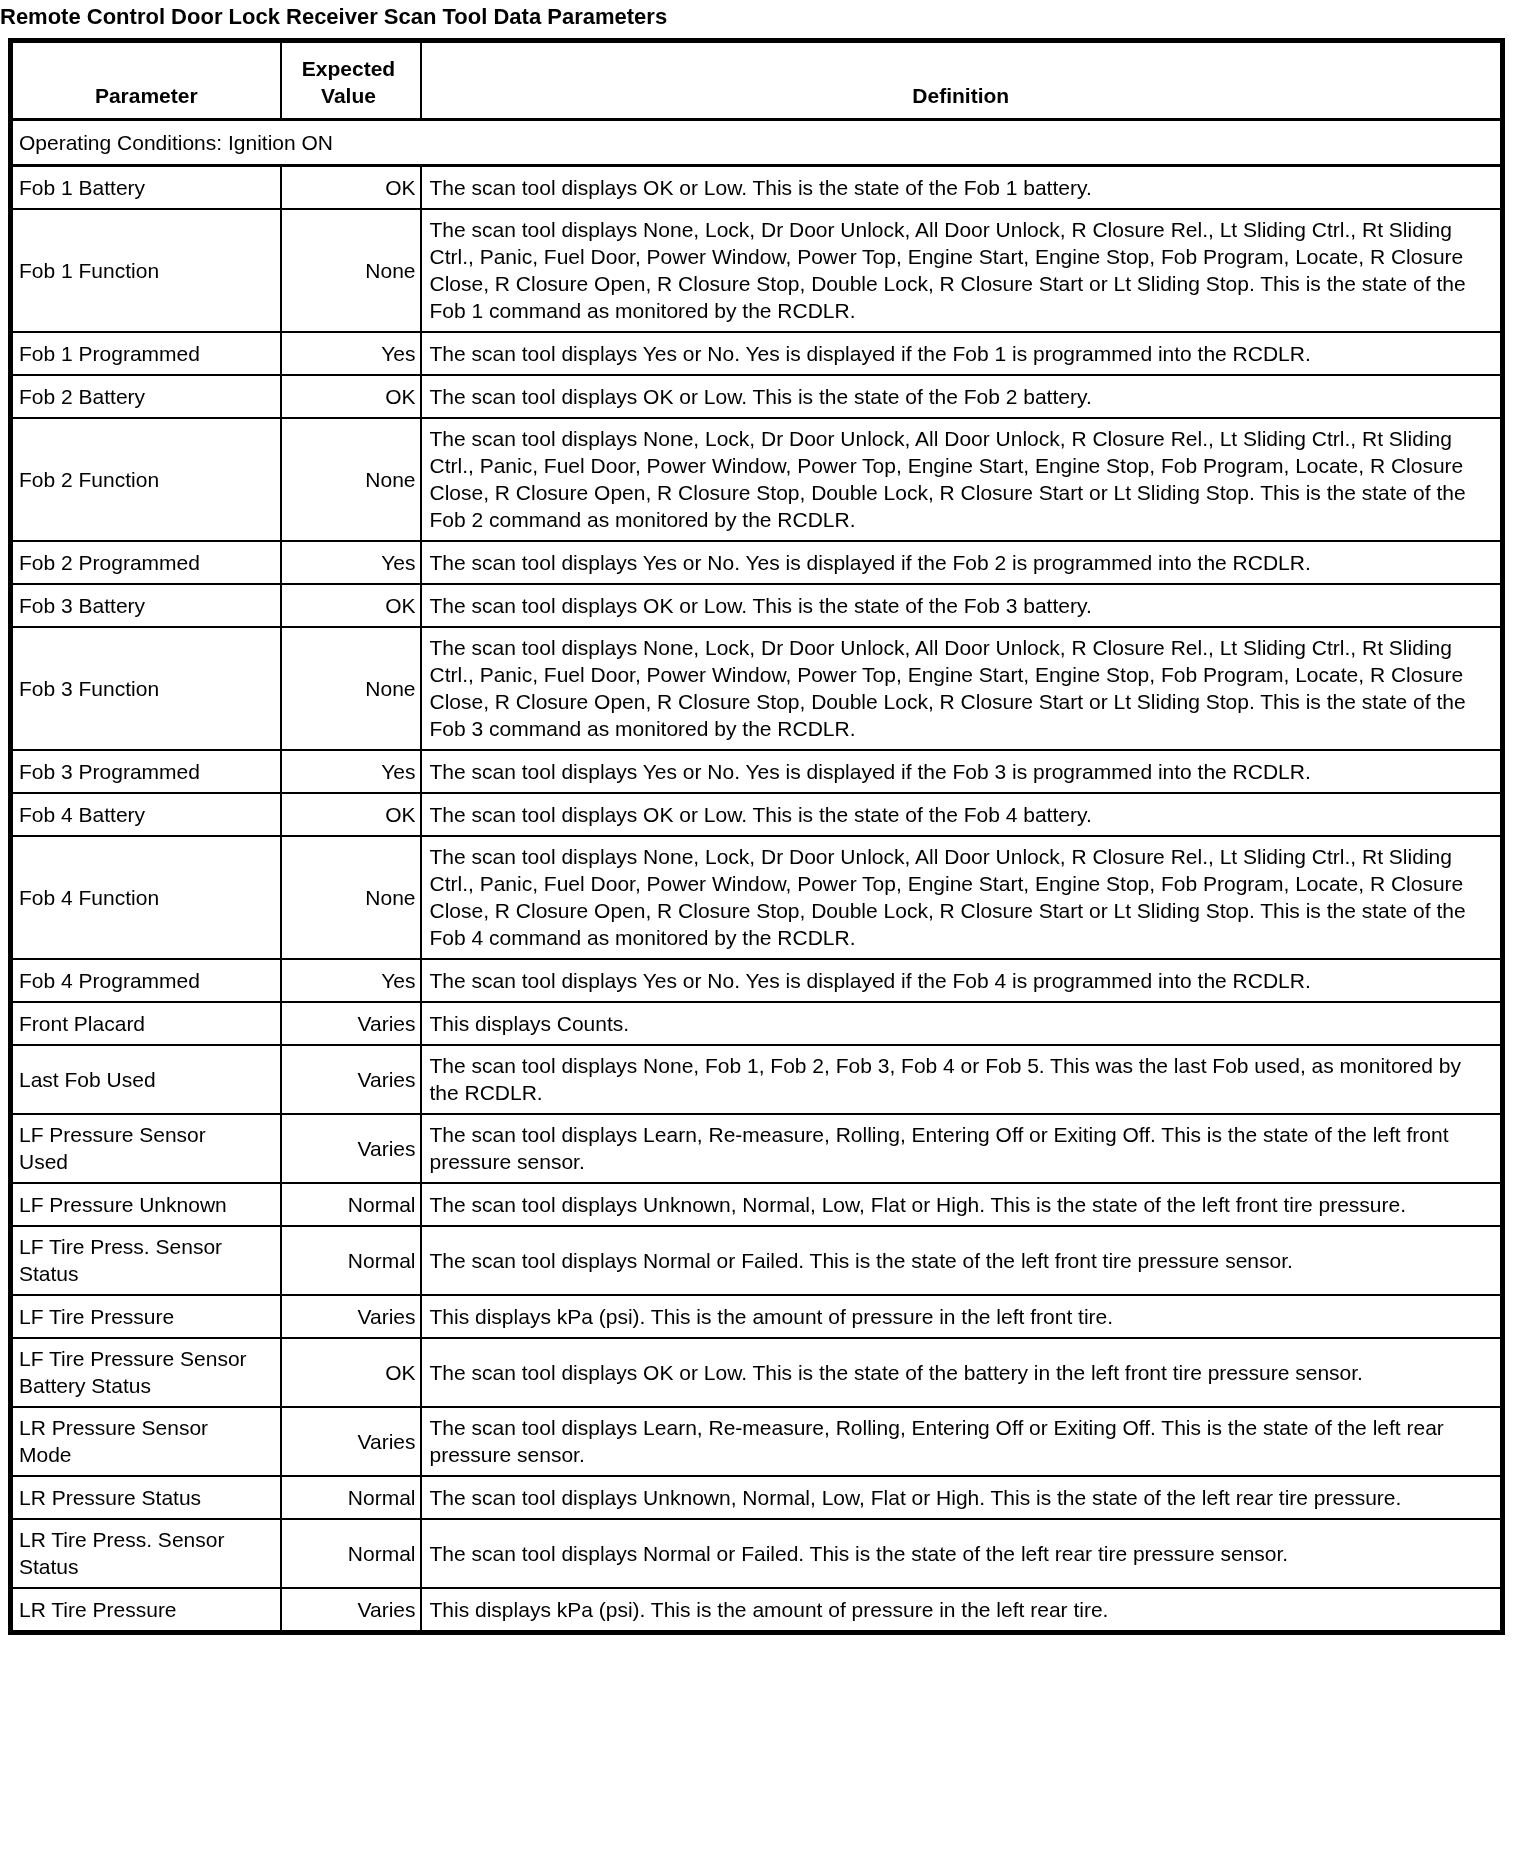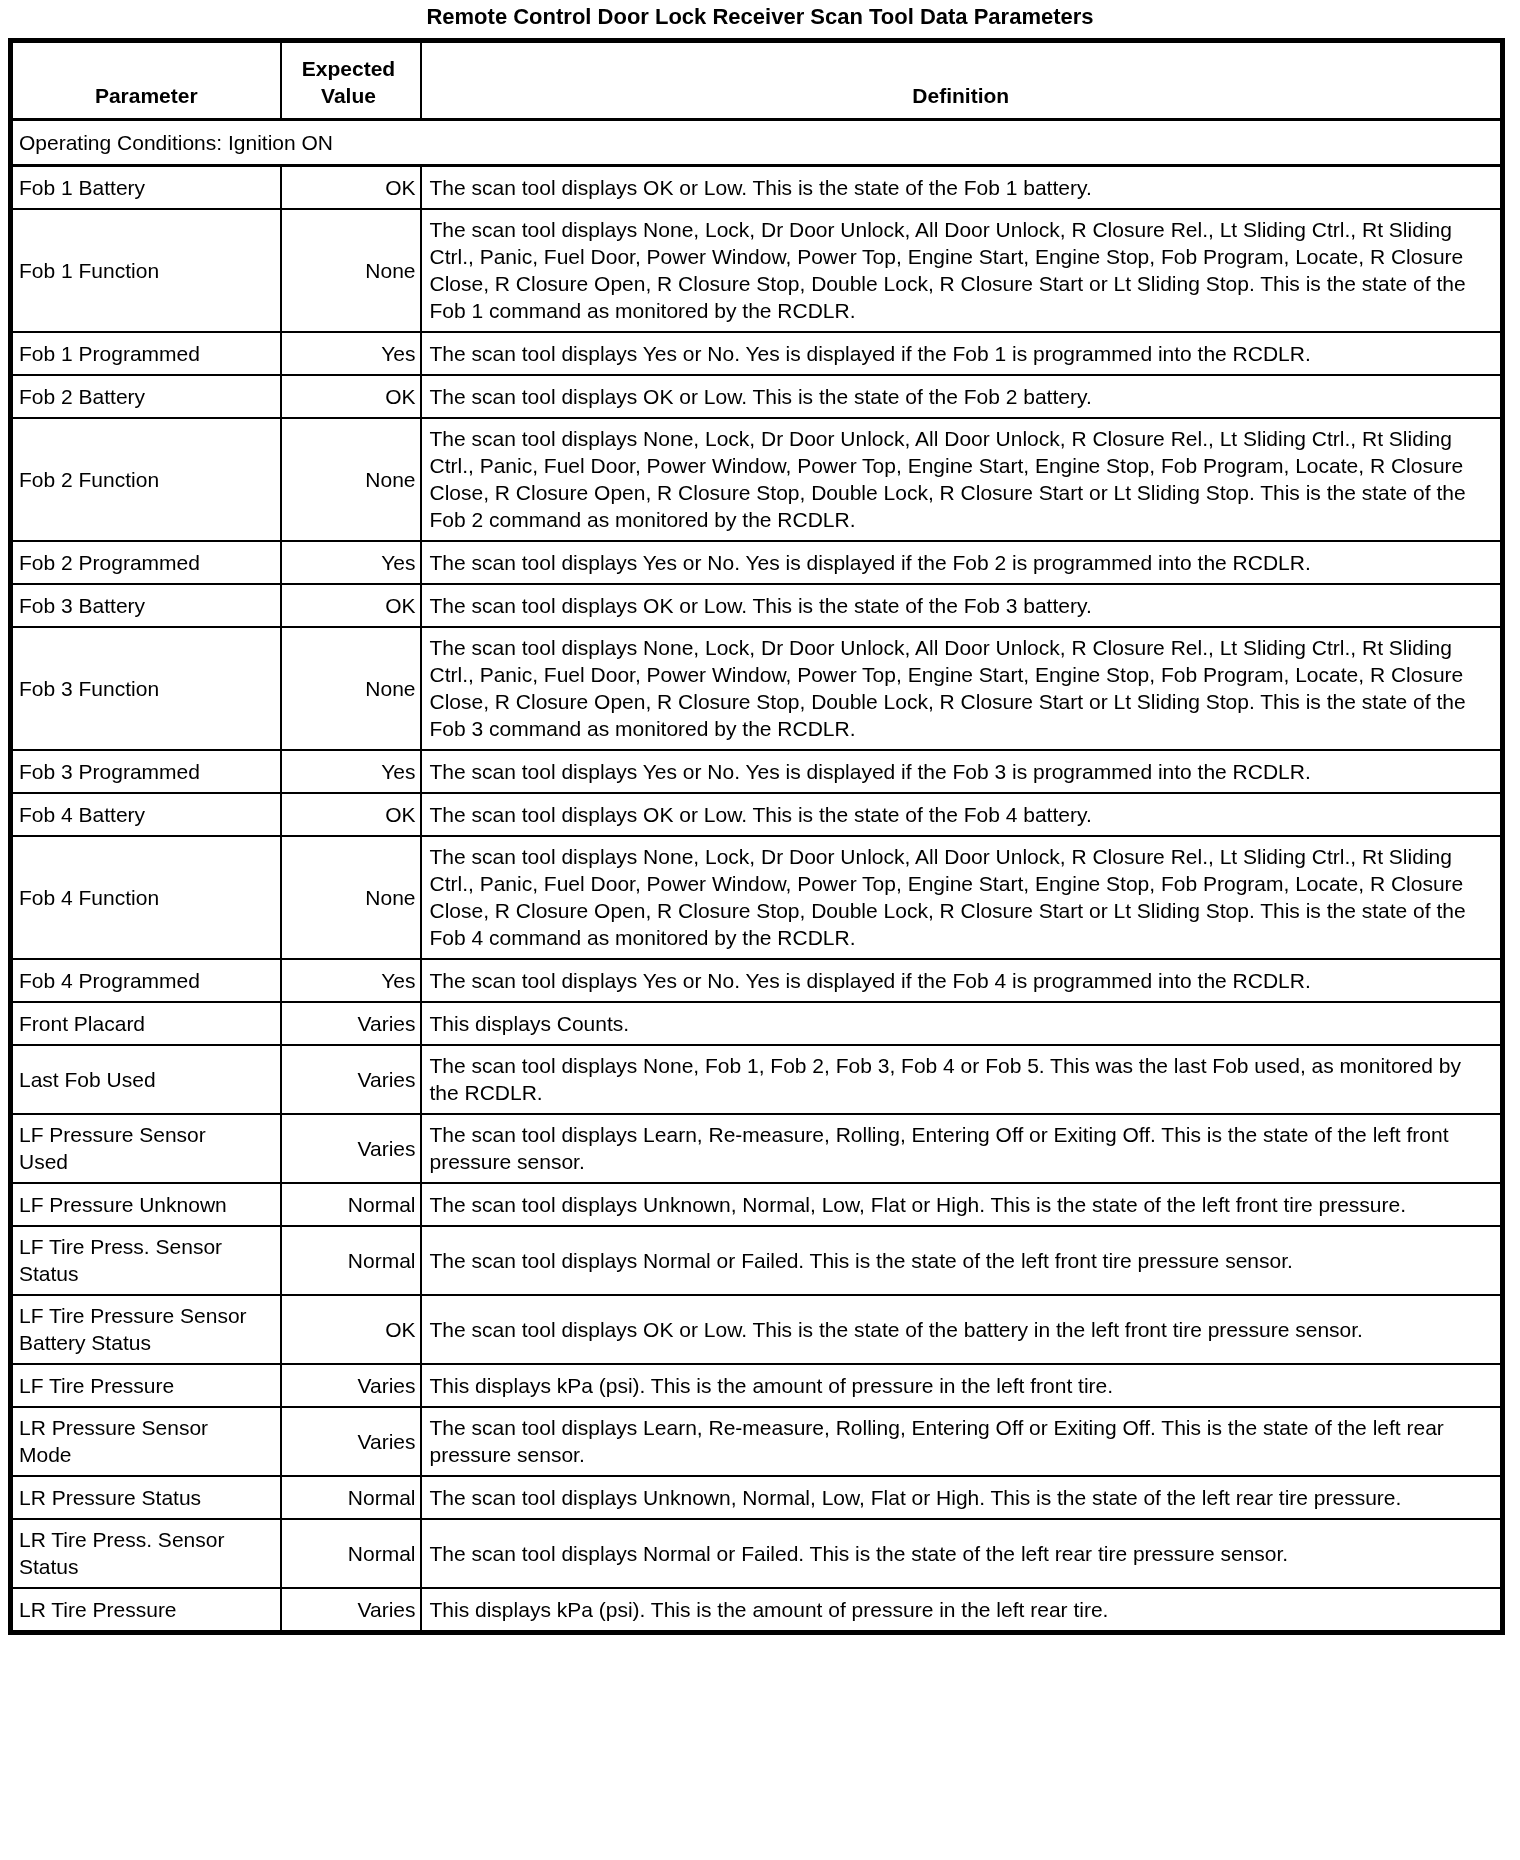--- a/index.html
+++ b/index.html
@@ -10,21 +10,21 @@
     font-family: "Liberation Sans", "DejaVu Sans", sans-serif;
   }
   body {
     width: 1520px;
     height: 1860px;
     overflow: hidden;
   }
   .page-title {
     font-size: 22px;
     font-weight: bold;
-    text-align: center;
+    text-align: left;
     margin: 4px 0 8px 0;
     letter-spacing: 0px;
   }
   table.data-table {
     border-collapse: collapse;
     table-layout: fixed;
     width: 1497px;
     margin-left: 8px;
     border: 5px solid #000;
     font-size: 21px;
@@ -175,28 +175,28 @@
     <td class="cell-param">LF Pressure Unknown</td>
     <td class="cell-expected">Normal</td>
     <td class="cell-def">The scan tool displays Unknown, Normal, Low, Flat or High. This is the state of the left front tire pressure.</td>
   </tr>
       <tr>
     <td class="cell-param">LF Tire Press. Sensor Status</td>
     <td class="cell-expected">Normal</td>
     <td class="cell-def">The scan tool displays Normal or Failed. This is the state of the left front tire pressure sensor.</td>
   </tr>
       <tr>
+    <td class="cell-param">LF Tire Pressure</td>
+    <td class="cell-expected">Varies</td>
+    <td class="cell-def">This displays kPa (psi). This is the amount of pressure in the left front tire.</td>
+  </tr>
+      <tr>
     <td class="cell-param">LF Tire Pressure Sensor Battery Status</td>
     <td class="cell-expected">OK</td>
     <td class="cell-def">The scan tool displays OK or Low. This is the state of the battery in the left front tire pressure sensor.</td>
-  </tr>
-      <tr>
-    <td class="cell-param">LF Tire Pressure</td>
-    <td class="cell-expected">Varies</td>
-    <td class="cell-def">This displays kPa (psi). This is the amount of pressure in the left front tire.</td>
   </tr>
       <tr>
     <td class="cell-param">LR Pressure Sensor Mode</td>
     <td class="cell-expected">Varies</td>
     <td class="cell-def">The scan tool displays Learn, Re-measure, Rolling, Entering Off or Exiting Off. This is the state of the left rear pressure sensor.</td>
   </tr>
       <tr>
     <td class="cell-param">LR Pressure Status</td>
     <td class="cell-expected">Normal</td>
     <td class="cell-def">The scan tool displays Unknown, Normal, Low, Flat or High. This is the state of the left rear tire pressure.</td>

